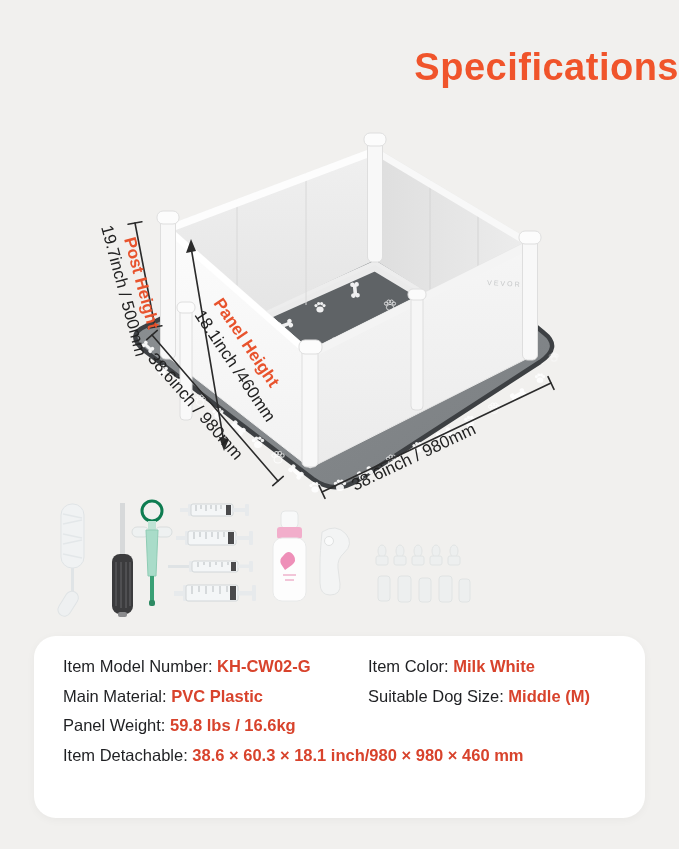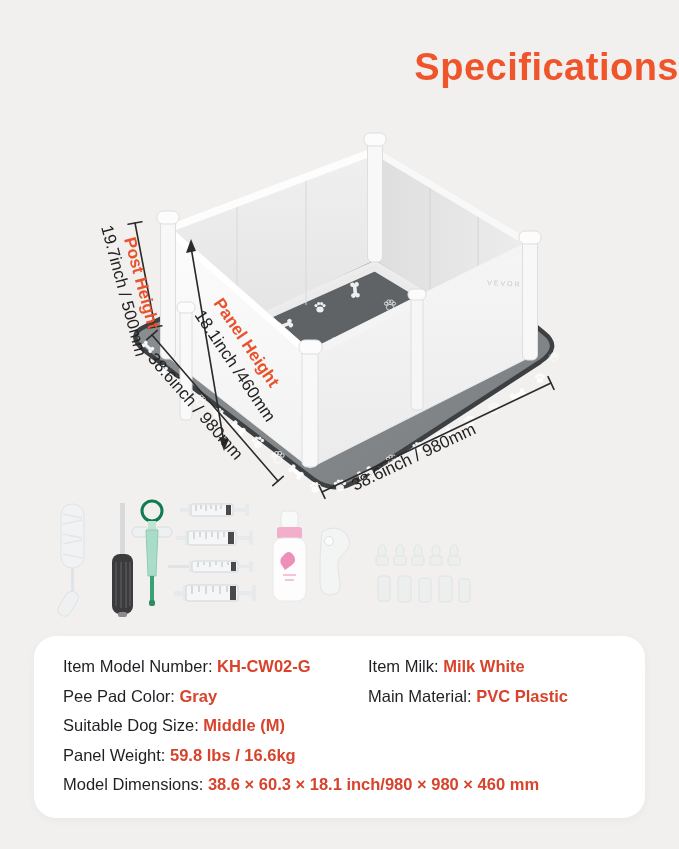--- a/index.html
+++ b/index.html
@@ -341,31 +341,28 @@
     </g>
   </g>
 </svg>
 
 <div class="spec-card">
   <div class="spec-grid">
     <div class="spec-cell">
       <span class="spec-label">Item Model Number: </span><span class="spec-value">KH-CW02-G</span>
     </div>
     <div class="spec-cell">
-      <span class="spec-label">Item Milk: </span><span class="spec-value">Milk White</span>
-    </div>
-    <div class="spec-cell">
-      <span class="spec-label">Pee Pad Color: </span><span class="spec-value">Gray</span>
+      <span class="spec-label">Item Color: </span><span class="spec-value">Milk White</span>
     </div>
     <div class="spec-cell">
       <span class="spec-label">Main Material: </span><span class="spec-value">PVC Plastic</span>
     </div>
     <div class="spec-cell">
       <span class="spec-label">Suitable Dog Size: </span><span class="spec-value">Middle (M)</span>
     </div>
     <div class="spec-cell full">
       <span class="spec-label">Panel Weight: </span><span class="spec-value">59.8 lbs / 16.6kg</span>
     </div>
     <div class="spec-cell full">
-      <span class="spec-label">Model Dimensions: </span><span class="spec-value">38.6 × 60.3 × 18.1 inch/980 × 980 × 460 mm</span>
+      <span class="spec-label">Item Detachable: </span><span class="spec-value">38.6 × 60.3 × 18.1 inch/980 × 980 × 460 mm</span>
     </div>
   </div>
 </div>
 
 </body></html>

